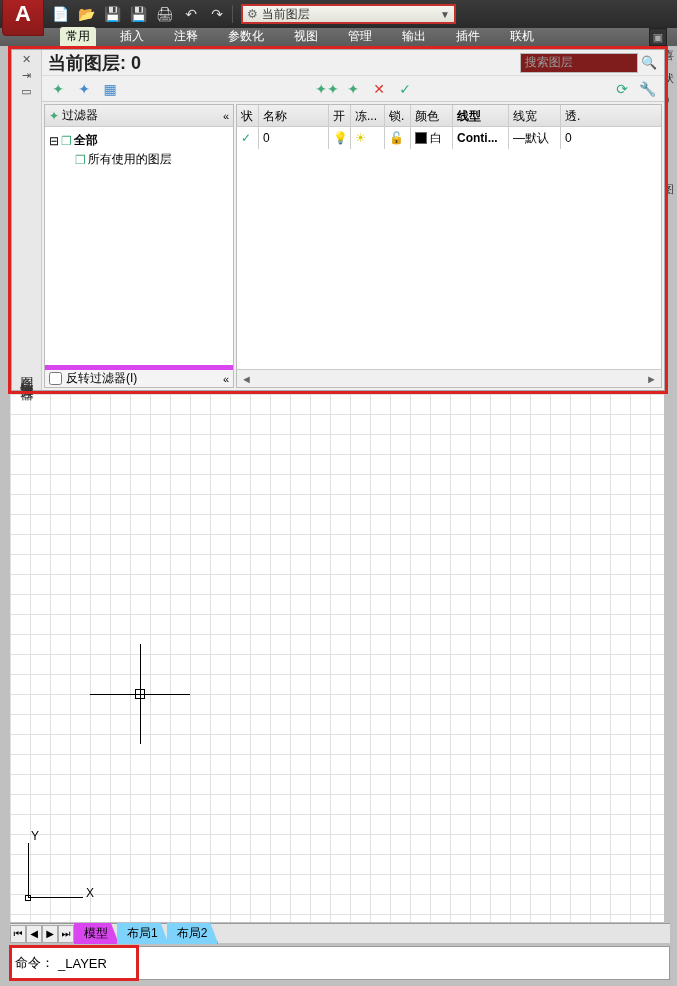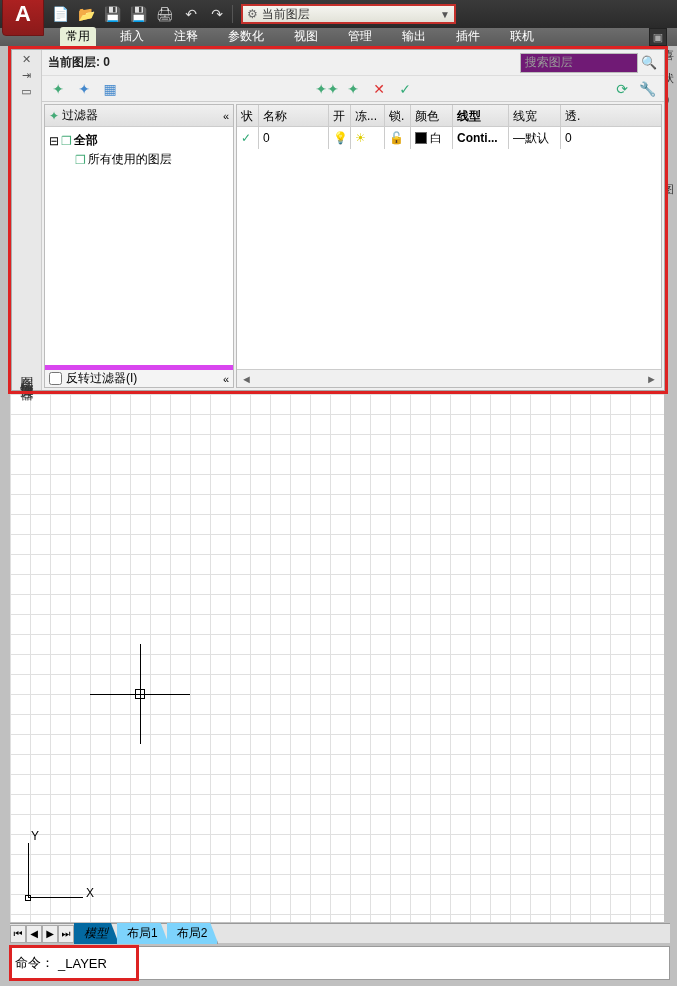--- a/index.html
+++ b/index.html
@@ -124,26 +124,26 @@
       letter-spacing: 2px;
     }
     .lp-main { flex:1; display:flex; flex-direction:column; }
     .lp-header {
       height: 26px;
       display:flex;
       align-items:center;
       padding: 0 6px;
       border-bottom: 1px solid #ddd;
     }
-    .lp-title { font-size: 12px; font-weight:bold; color:#222;}
+    .lp-title { font-size: 18px; font-weight:bold; color:#222;}
     .lp-search {
       margin-left:auto;
       width:118px; height:20px;
       border:1px solid #bbb;
-      background:#701a75;
+      background:#7f1d1d;
       font-size:12px;
       padding:0 4px;
       color:#999;
       display:flex; align-items:center;
     }
     .lp-search-icon { margin-left:4px; color:#666; font-size:13px;}
     .lp-toolbar {
       height: 26px;
       display:flex;
       align-items:center;
@@ -314,21 +314,21 @@
     .lt-nav{width:16px;height:18px;display:flex;align-items:center;justify-content:center;border:1px solid #aaa;background:#eee;font-size:10px;cursor:pointer;}
     .lt-tab{
       padding:2px 10px;
       border-right:1px solid #999;
       background:#7dd3fc;
       cursor:pointer;
       position:relative;
       clip-path: polygon(0 0, calc(100% - 8px) 0, 100% 100%, 0 100%);
       margin-right:-2px;
     }
-    .lt-tab.active{background:#0369a1;font-weight:normal;font-style:italic;}
+    .lt-tab.active{background:#d946ef;font-weight:normal;}
 
     
     .cmd-area{
       position:absolute;
       left:10px;bottom:6px;
       width:660px;height:34px;
       background:#fff;
       border:1px solid #999;
       display:flex;align-items:center;
       padding:0 4px;

